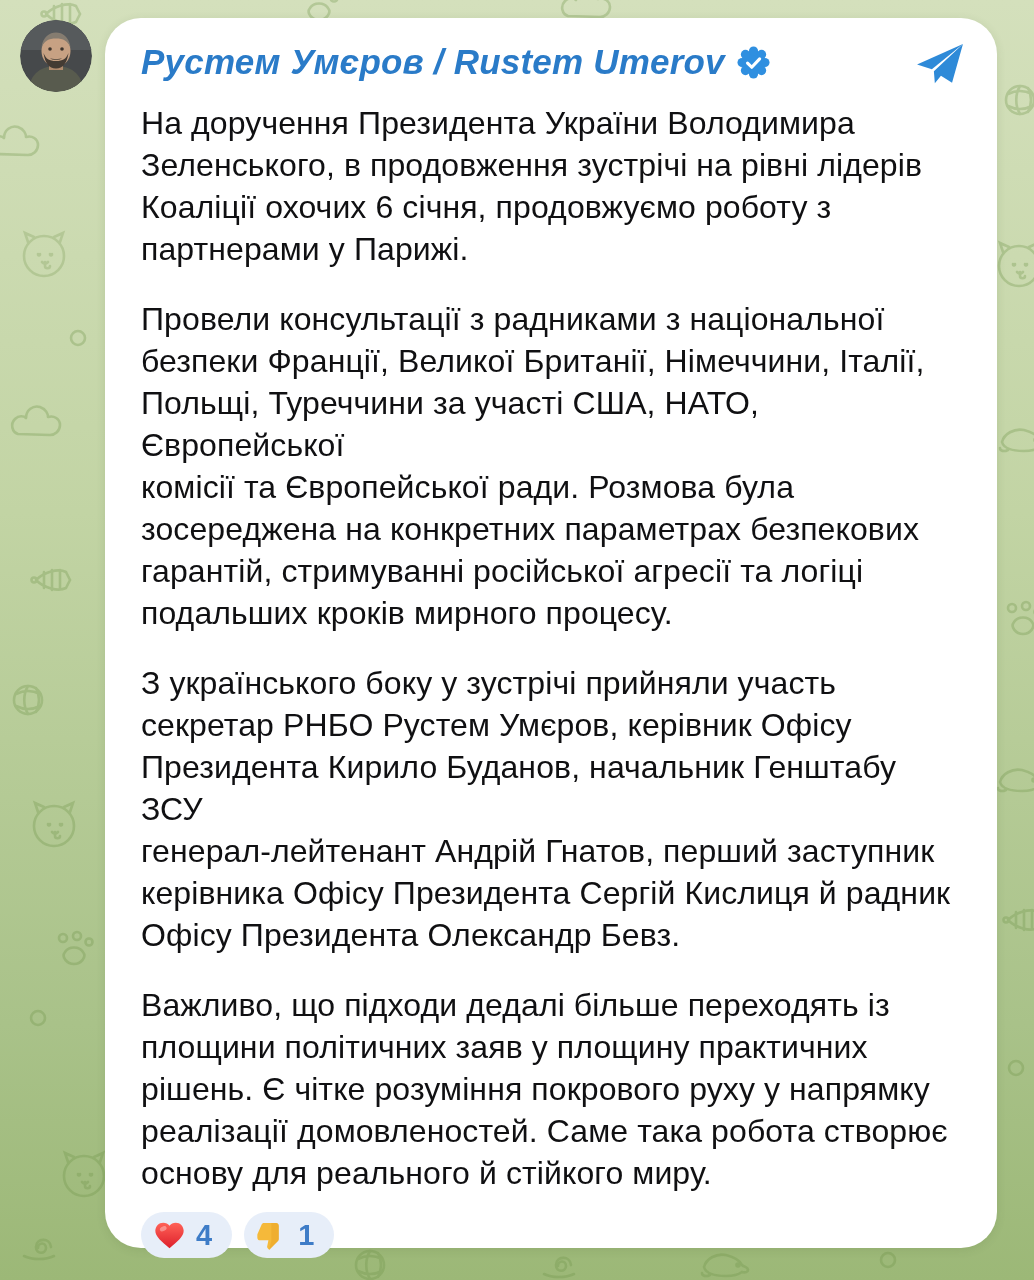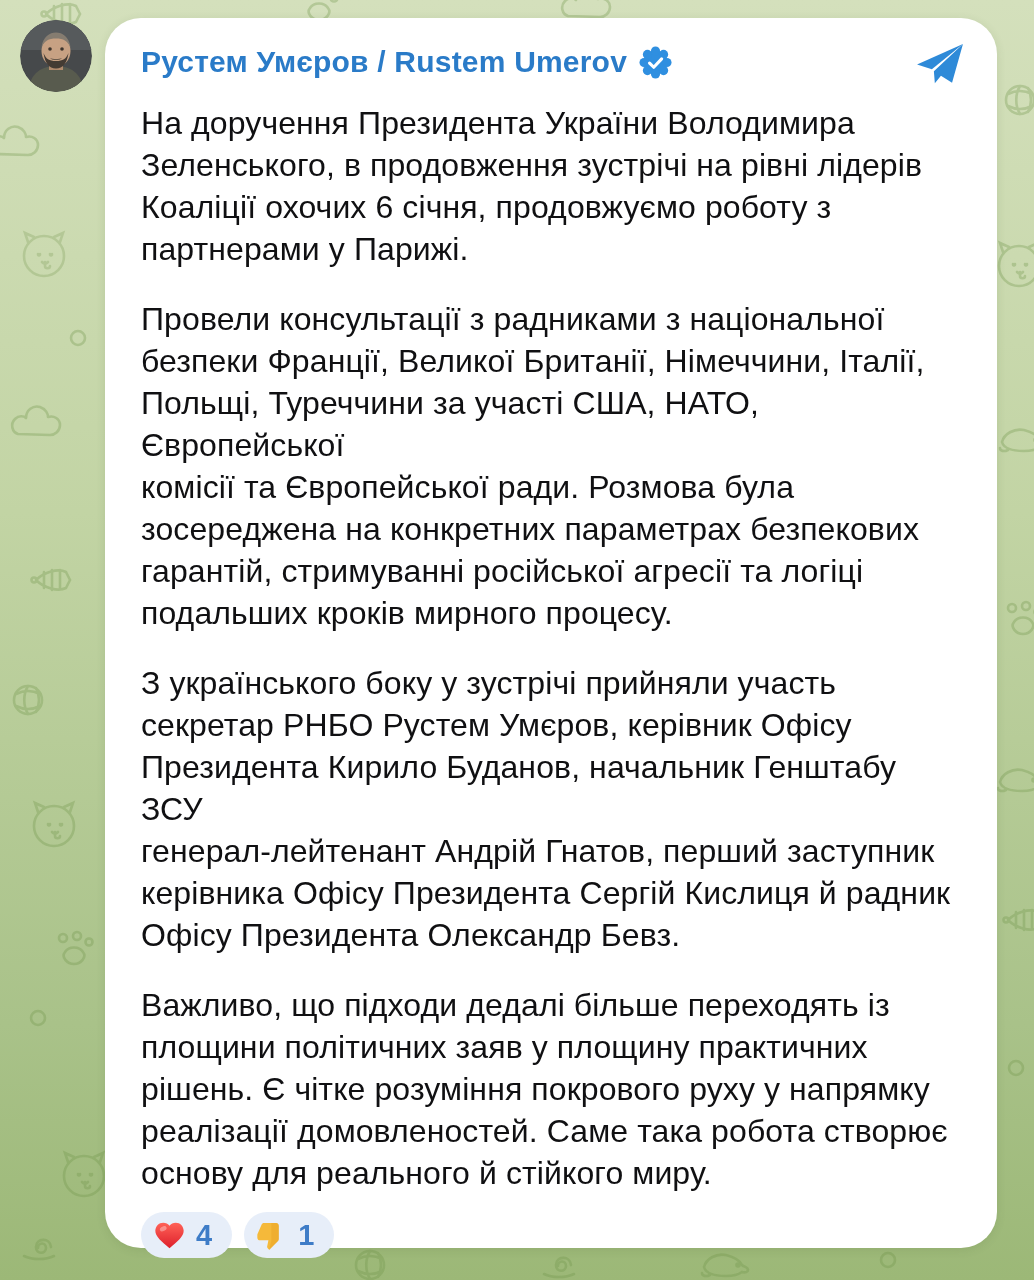--- a/index.html
+++ b/index.html
@@ -10,21 +10,21 @@
   }
   .doodles{position:absolute;inset:0;pointer-events:none;}
   .card{
     position:absolute;left:105px;top:18px;width:892px;height:1230px;
     background:#ffffff;border-radius:36px;
     box-shadow:0 2px 10px rgba(60,80,40,.12);
     box-sizing:border-box;padding:24px 36px 20px 36px;
   }
   .avatar{position:absolute;left:20px;top:20px;width:72px;height:72px;border-radius:50%;overflow:hidden;cursor:pointer;}
   .header{position:relative;display:flex;align-items:center;min-height:40px;}
-  .channel-name{color:#2a7bc8;font-size:30px;font-weight:700;letter-spacing:.2px;cursor:pointer;}
+  .channel-name{color:#2a7bc8;font-size:35px;font-weight:700;letter-spacing:.2px;cursor:pointer;font-style:italic;}
   .verified{width:33px;height:33px;margin-left:12px;flex:0 0 auto;}
   .plane{position:absolute;right:-4px;top:0px;width:50px;height:44px;cursor:pointer;}
   .body{margin-top:20px;}
   .body p{
     margin:0 0 28px 0;font-size:32px;line-height:42px;color:#101012;
     white-space:pre-line;letter-spacing:.1px;
   }
   .body p:last-child{margin-bottom:12px;}
   .reactions{display:flex;gap:12px;margin-top:18px;}
   .pill{

